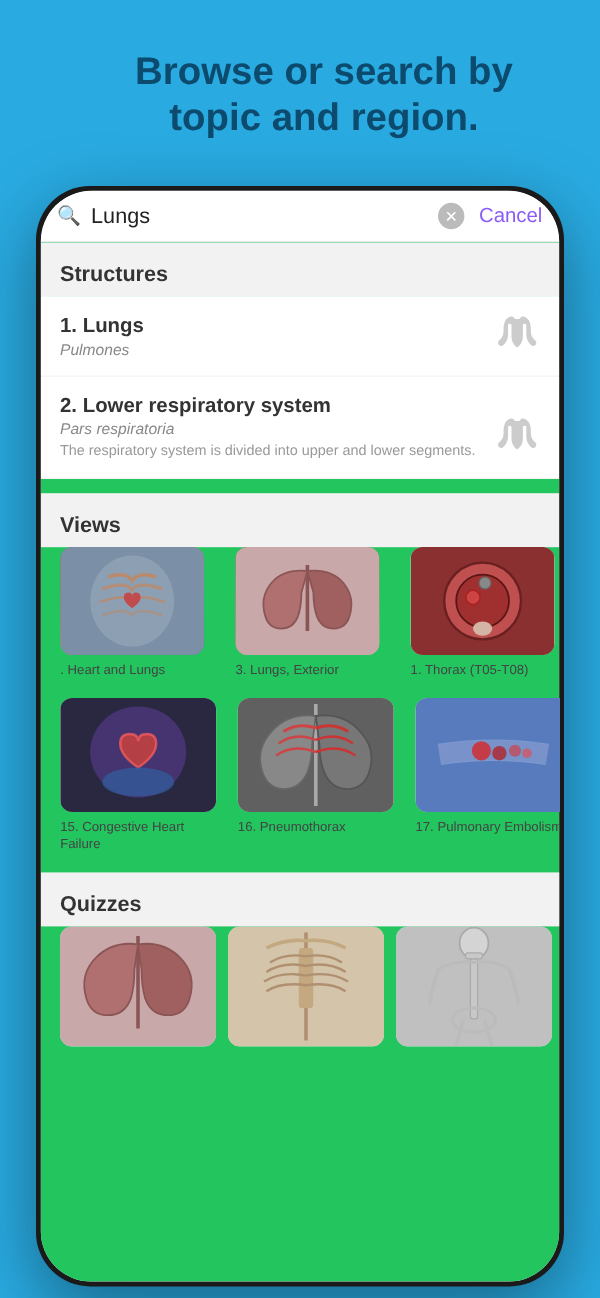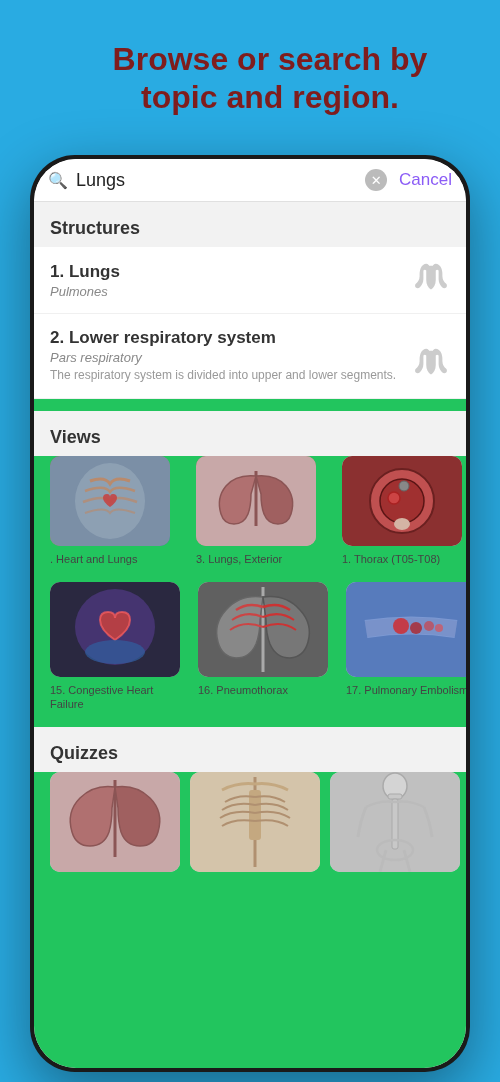--- a/index.html
+++ b/index.html
@@ -8,21 +8,21 @@
       height: 1082px;
       background: #29abe2;
       font-family: -apple-system, BlinkMacSystemFont, 'Helvetica Neue', sans-serif;
       overflow: hidden;
       position: relative;
     }
 
     .header-text {
       text-align: center;
       padding: 40px 40px 30px 40px;
-      color: #7f1d1d;
+      color: #0c4a6e;
       margin-left: 40px;
     }
 
     .header-text h1 {
       font-size: 32px;
       font-weight: 800;
       line-height: 1.2;
     }
 
     .phone-wrapper {
@@ -292,21 +292,21 @@
             <div class="structure-latin">Pulmones</div>
           </div>
           <svg class="lung-icon" viewBox="0 0 40 38" fill="#999">
             <path d="M18 4c0 0-1-2-3-2s-5 2-6 5-1 5-1 8c0 4-2 6-4 8-1 1-1 3 0 4s3 1 4 0c2-2 4-5 4-9V9c1-1 2-1 3 0v10c0 5 2 8 5 10V4zM22 4c0 0 1-2 3-2s5 2 6 5 1 5 1 8c0 4 2 6 4 8 1 1 1 3 0 4s-3 1-4 0c-2-2-4-5-4-9V9c-1-1-2-1-3 0v10c0 5-2 8-5 10V4z"></path>
           </svg>
         </div>
 
         <div class="structure-item">
           <div class="structure-text">
             <div class="structure-name">2. Lower respiratory system</div>
-            <div class="structure-latin">Pars respiratory</div>
+            <div class="structure-latin">Pars respiratoria</div>
             <div class="structure-desc">The respiratory system is divided into upper and lower segments.</div>
           </div>
           <svg class="lung-icon" viewBox="0 0 40 38" fill="#999">
             <path d="M18 4c0 0-1-2-3-2s-5 2-6 5-1 5-1 8c0 4-2 6-4 8-1 1-1 3 0 4s3 1 4 0c2-2 4-5 4-9V9c1-1 2-1 3 0v10c0 5 2 8 5 10V4zM22 4c0 0 1-2 3-2s5 2 6 5 1 5 1 8c0 4 2 6 4 8 1 1 1 3 0 4s-3 1-4 0c-2-2-4-5-4-9V9c-1-1-2-1-3 0v10c0 5-2 8-5 10V4z"></path>
           </svg>
         </div>
 
       </div>
 
       <div class="views-section">

